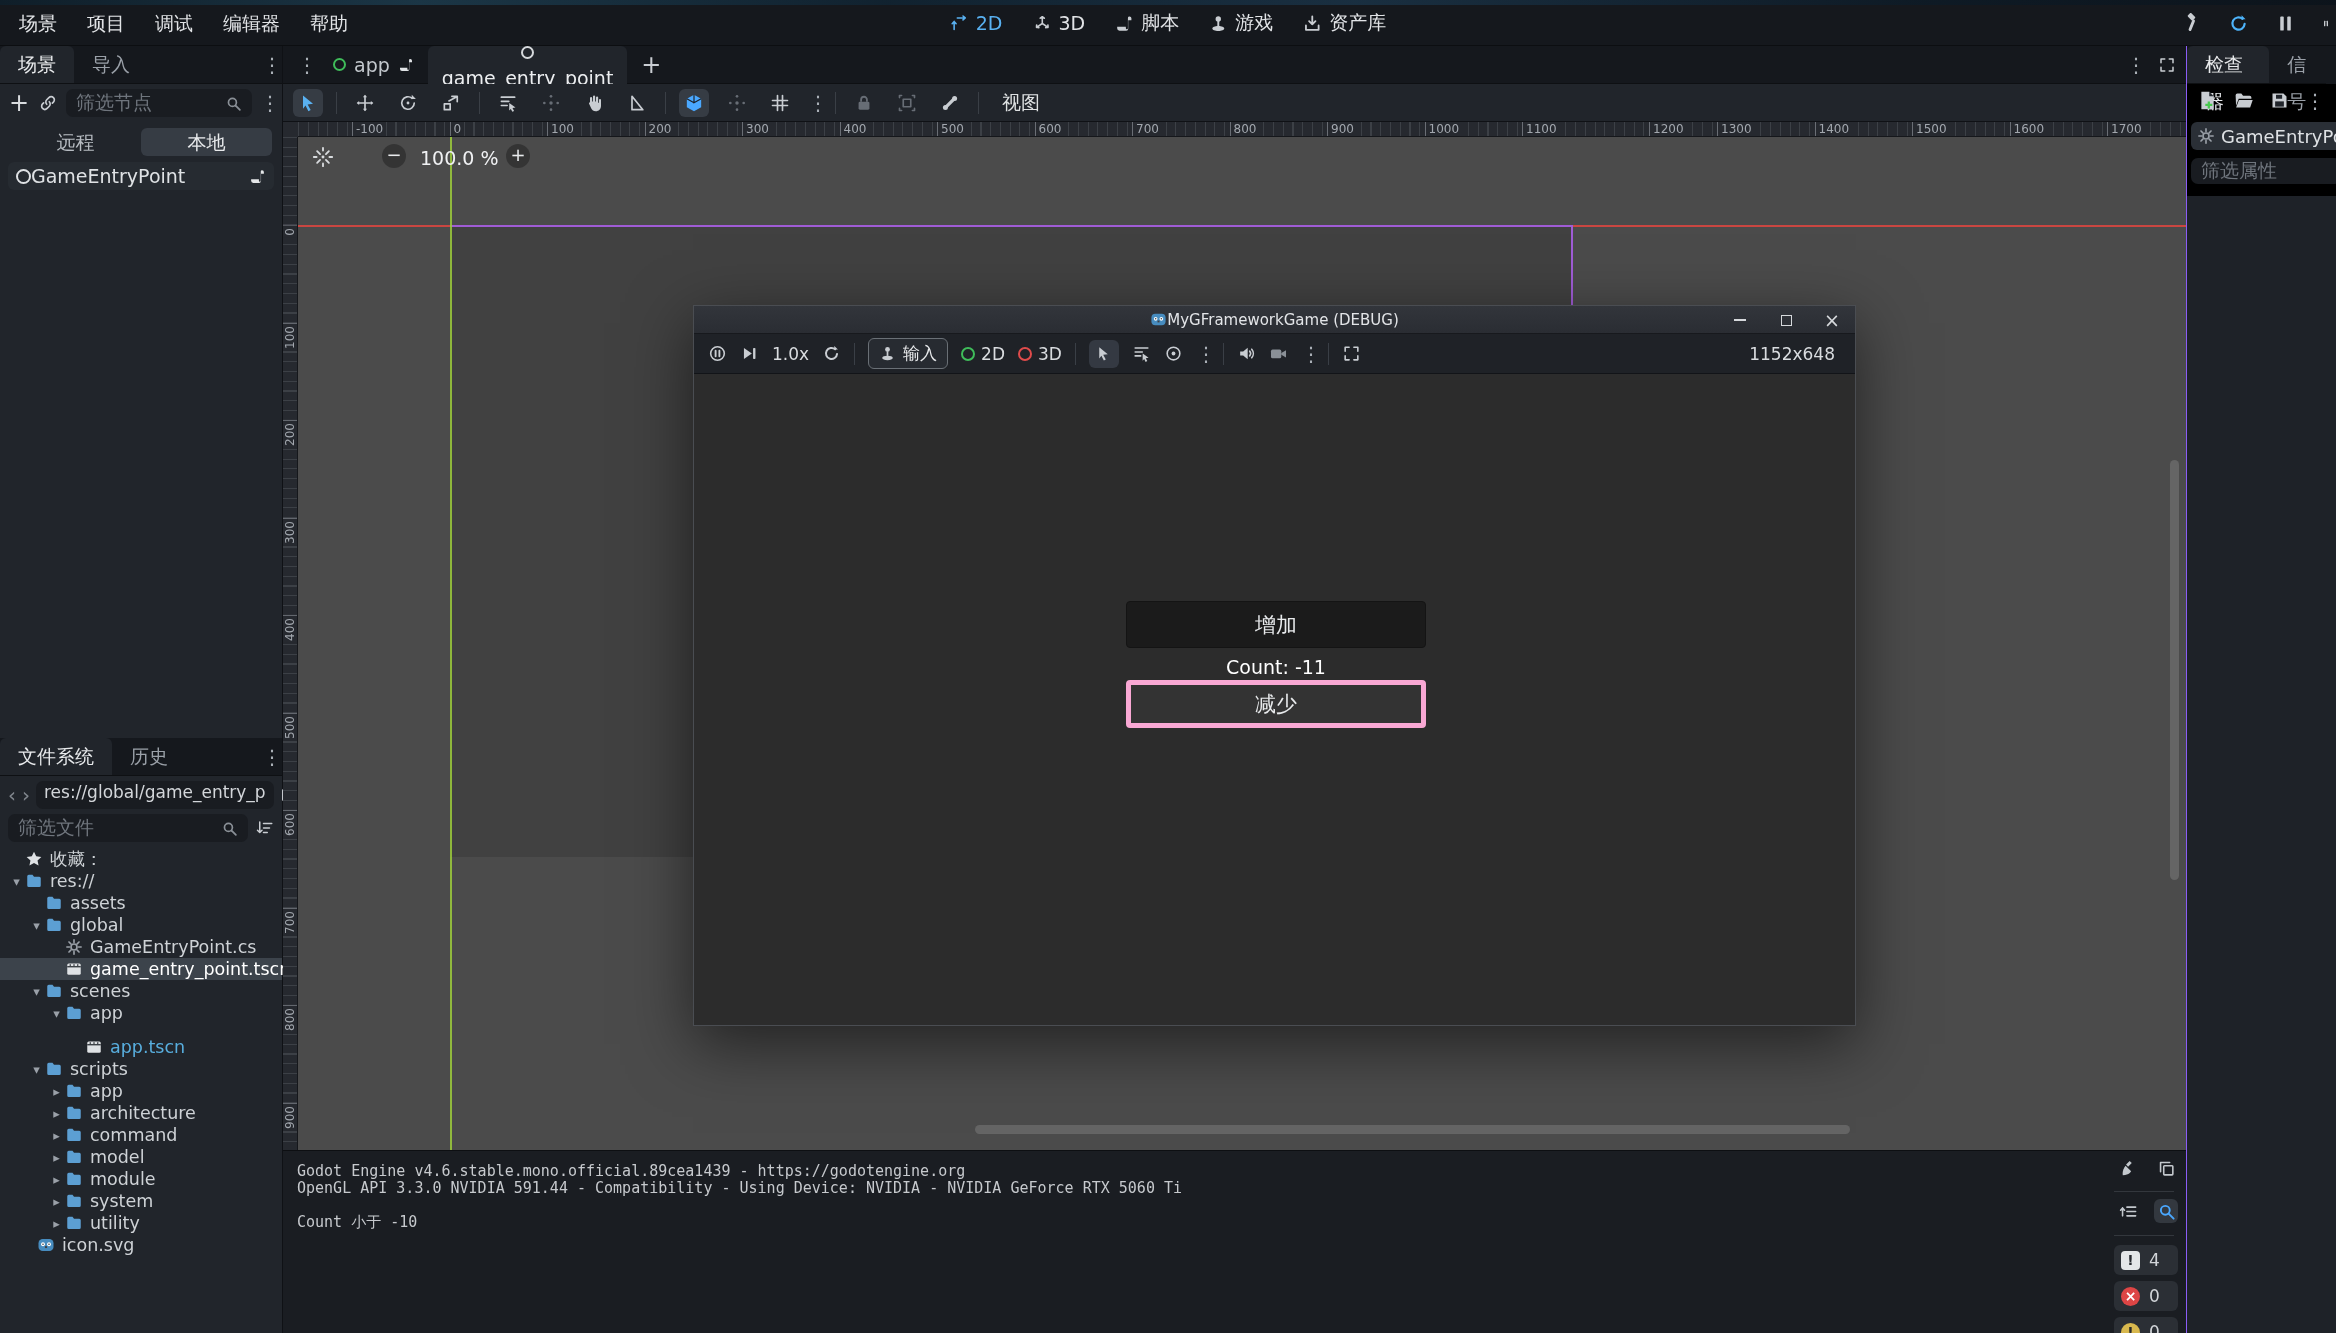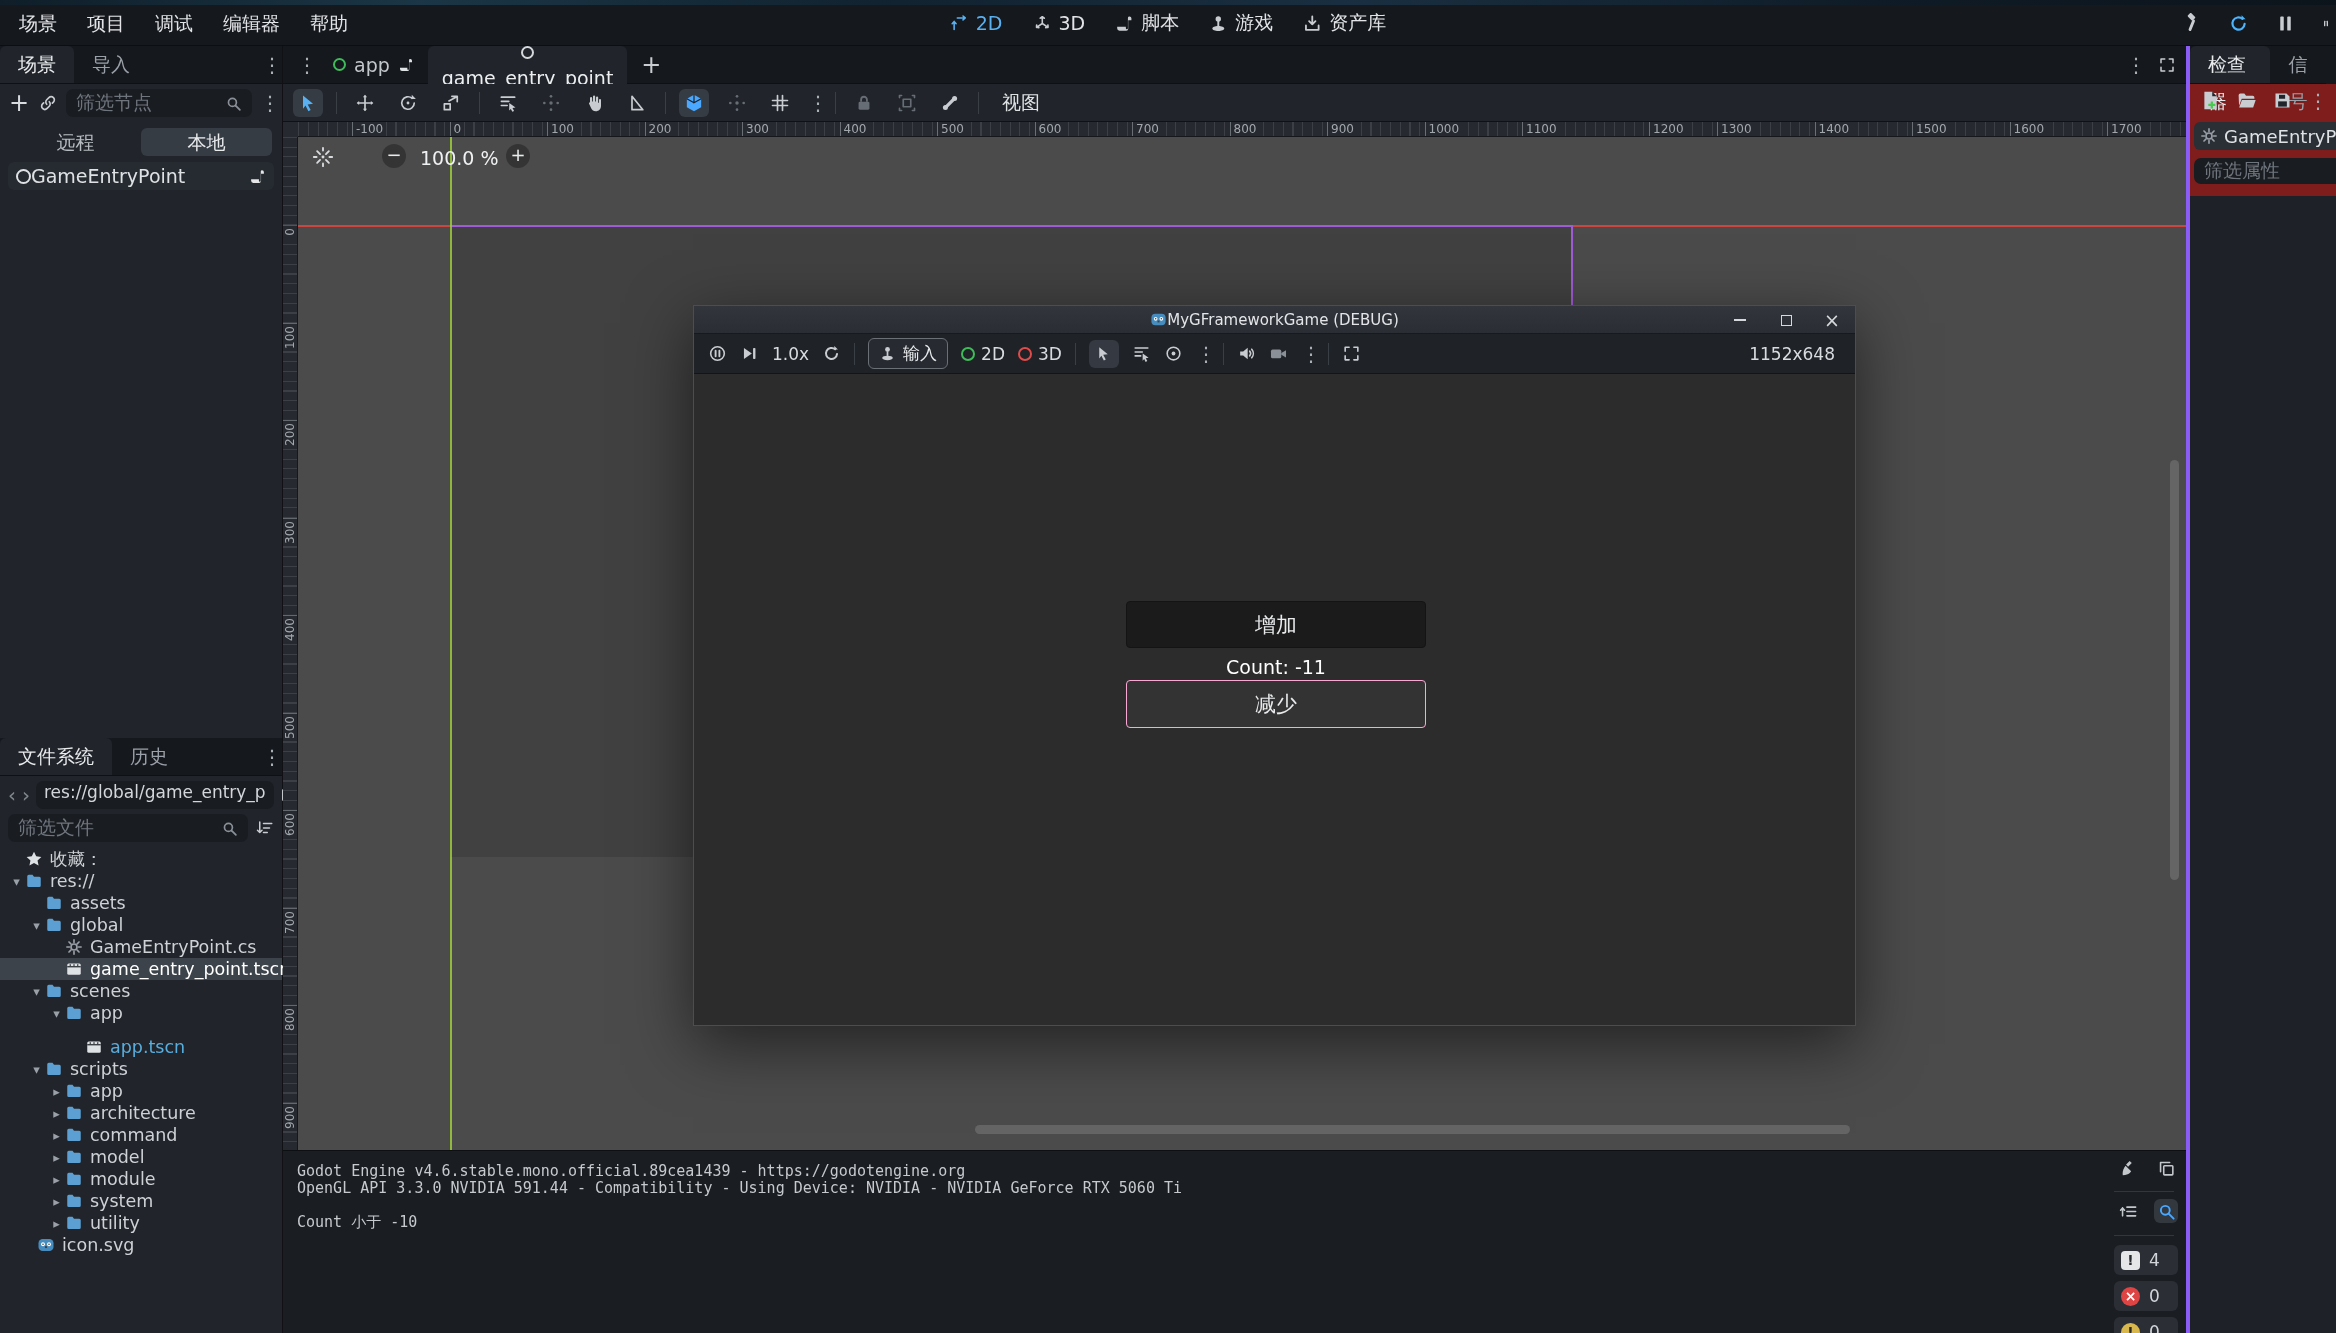--- a/index.html
+++ b/index.html
@@ -140,21 +140,21 @@
   .gw-tool-box { background:#343942; border-radius:6px; width:30px; height:28px;
                  display:flex; align-items:center; justify-content:center; }
   .ring-lbl { display:flex; align-items:center; gap:6px; }
   .ring-ic { width:14px; height:14px; border-radius:50%; border:2.4px solid #3fbc5a; }
   .ring-ic.red { border-color:#e04b4b; }
   #gw-res { margin-left:auto; padding-right:6px; color:#d9dcdf; }
   #gw-content { position:absolute; left:0; top:68px; width:100%; height:651px; background:#2c2c2c; }
   .gw-btn { position:absolute; left:432px; width:300px; height:47px; border-radius:4px;
             display:flex; align-items:center; justify-content:center; font-size:21px; color:#e8eaec; }
   #btn-inc { top:227px; background:#1b1b1b; border:1px solid #141414; }
-  #btn-dec { top:306px; height:48px; background:#333333; border:1px solid #f9a8d4; }
+  #btn-dec { top:306px; height:48px; background:#333333; border:5px solid #f9a8d4; }
   #count-label { position:absolute; left:432px; top:282px; width:300px; text-align:center;
                  font-size:19px; color:#ffffff; }
 
   
   #console { position:absolute; left:283px; top:1150px; width:1903px; height:183px;
              background:#1a1d22; border-top:1px solid #0d0f12; }
   #console-lines { position:absolute; left:14px; top:12px; right:90px;
                    font-family:"DejaVu Sans Mono","Liberation Mono",monospace;
                    font-size:15px; line-height:17px; color:#c6c9cd; white-space:pre; }
   #console-side { position:absolute; right:0; top:0; width:80px; height:100%; }
@@ -167,21 +167,21 @@
   .badge { position:absolute; left:8px; width:64px; height:30px; background:#2b2f35; border-radius:6px;
            display:flex; align-items:center; gap:9px; padding:0 7px; color:#d2d5d9; font-size:17px; }
   .bicon { width:19px; height:19px; border-radius:4px; display:flex; align-items:center;
            justify-content:center; font-size:14px; font-weight:bold; flex:none; }
   .bicon.msg { background:#e4e6e8; color:#26292e; }
   .bicon.err { background:#dd4545; color:#fff; border-radius:50%; }
   .bicon.warn { background:#d8b84e; color:#2b2b2b; border-radius:50%; }
 
   
   #right-dock { position:absolute; left:2186px; top:46px; width:150px; height:1287px;
-                background:#7f1d1d; border-left:4px solid #8b5cf6; overflow:hidden; }
+                background:#000000; border-left:1px solid #8b5cf6; overflow:hidden; }
   #insp-actions { position:absolute; top:44px; left:0; width:100%; display:flex; align-items:center;
                   gap:15px; padding:0 10px; }
   #insp-actions .icn { width:21px; height:21px; }
   #insp-node { position:absolute; top:76px; left:4px; width:160px; height:28px; background:#2a2f36;
                border-radius:6px; display:flex; align-items:center; gap:6px; padding:0 6px;
                color:#dfe2e5; font-size:18px; white-space:nowrap; overflow:hidden; }
   #insp-node .icn { width:18px; height:18px; color:#9aa0a8; }
   #insp-filter { position:absolute; top:112px; left:4px; width:150px; }
   #insp-body { position:absolute; top:150px; left:0; right:0; bottom:0; background:#1e2228; }
   .tab-sliver { position:absolute; right:-6px; top:0; width:16px; height:38px; background:#15181d; }

